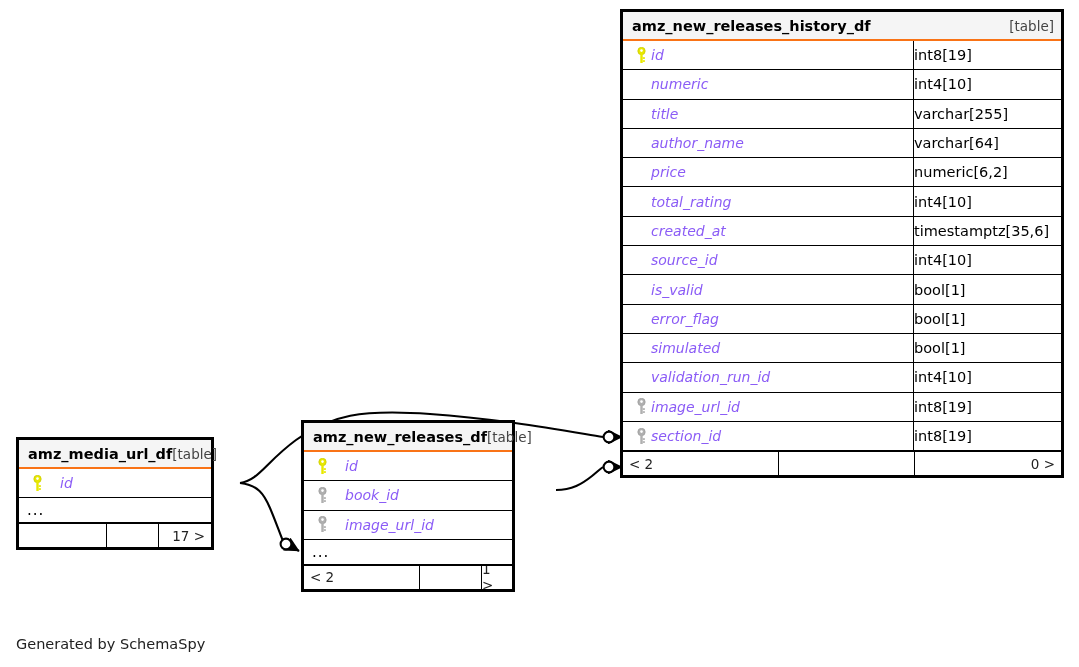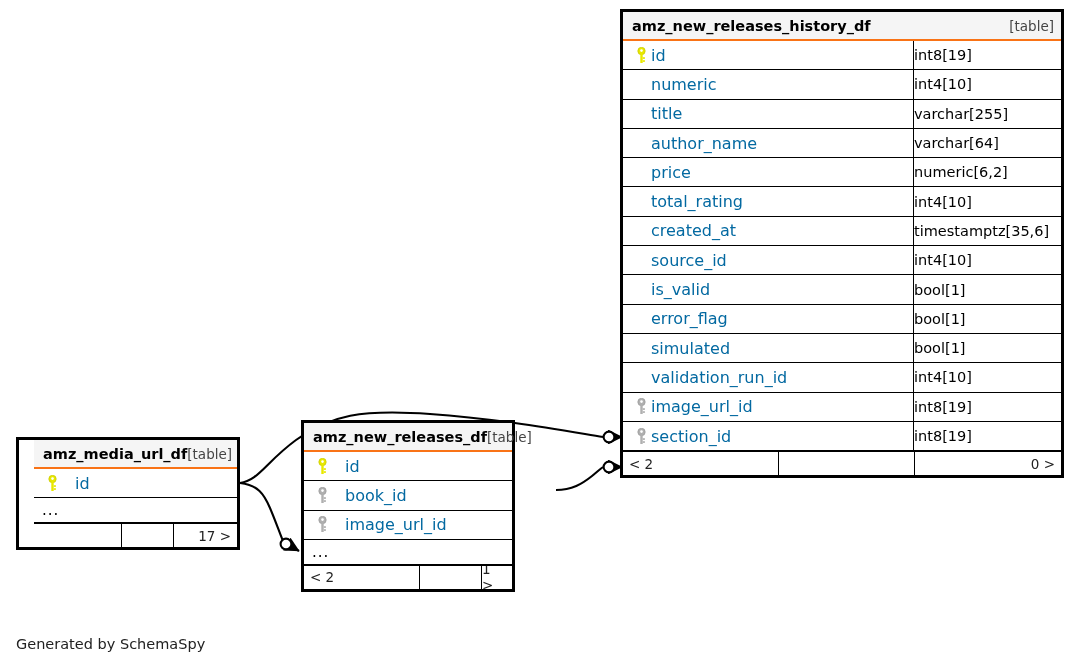--- a/index.html
+++ b/index.html
@@ -79,23 +79,24 @@
     min-width: 0;
   }
   .cell-type {
     box-sizing: border-box;
     display: flex;
     align-items: center;
     border-left: 1.5px solid #000000;
     white-space: nowrap;
   }
   .col-name-text {
-    font-size: 16px;
-    color: #0369a1;
+    font-size: 14px;
+    color: #8b5cf6;
     white-space: nowrap;
+    font-style: italic;
   }
   .col-type-text {
     font-size: 14.5px;
     color: #000000;
     white-space: nowrap;
   }
 
   .keyslot {
     width: 20px;
     min-width: 20px;
@@ -135,21 +136,21 @@
   .footer-mid   { border-left: 1.5px solid #000000; }
   .footer-right { border-left: 1.5px solid #000000; justify-content: flex-end; padding-right: 6px; }
 
   
   #ent-history {
     left: 620px;  top: 9px;   width: 444px;
   }
   #ent-history .cell-type { width: 148px; }
 
   #ent-media {
-    left: 16px;   top: 437px; width: 224px; padding-left: 15px;
+    left: 16px;   top: 437px; width: 198px;
   }
   #ent-releases {
     left: 301px;  top: 420px; width: 214px;
   }
 
   
   #caption {
     position: absolute;
     left: 16px;
     top: 636px;

